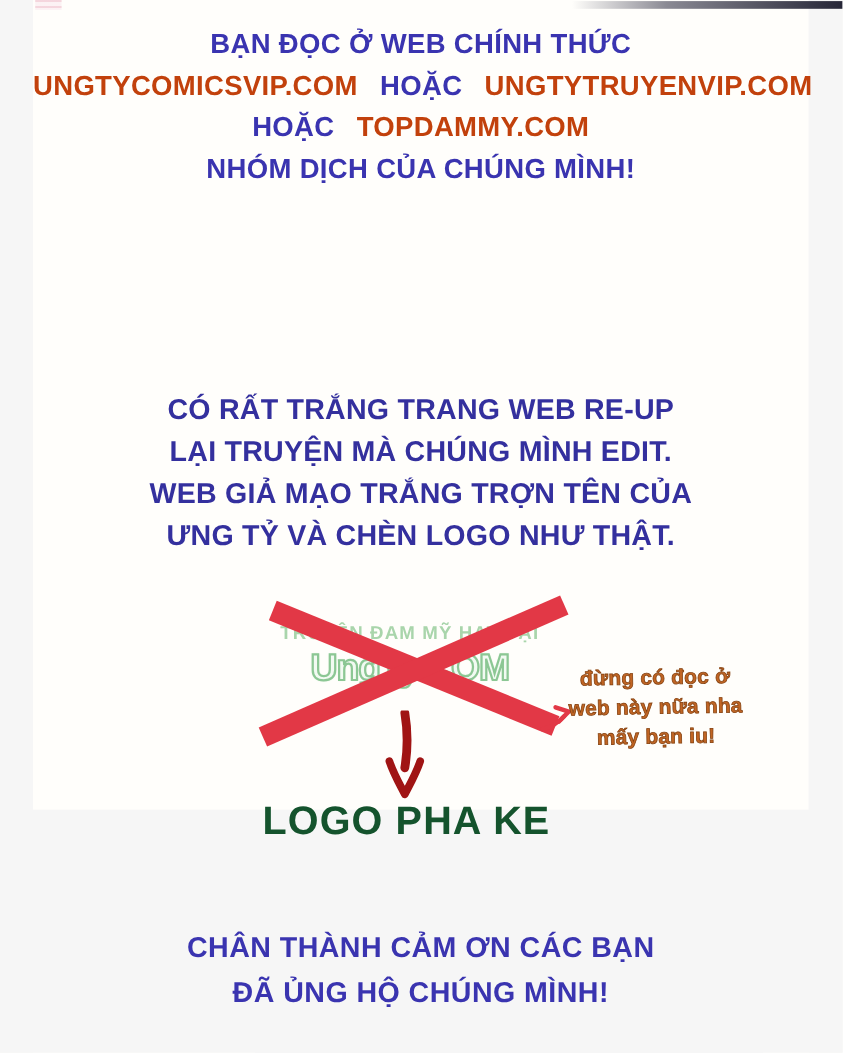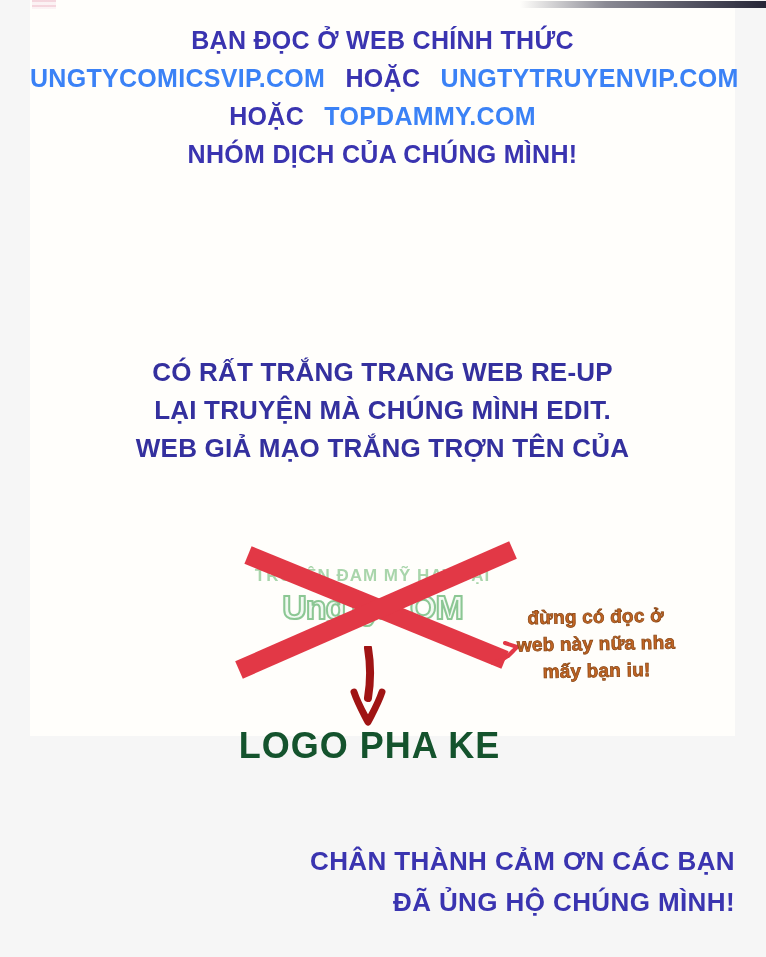--- a/index.html
+++ b/index.html
@@ -37,25 +37,25 @@
     background: linear-gradient(to right, rgba(42,42,62,0) 0%, rgba(42,42,62,.55) 35%, #262637 100%);
   }
 
   .block { position: absolute; left: 0; width: 705px; text-align: center; font-weight: 700; }
   .line { white-space: nowrap; }
   .line .sep + .sep { margin-left: 13px; }
 
   .intro { top: 21px; font-size: 25px; line-height: 38px; letter-spacing: .3px; }
   .warn1 { top: 247px; font-size: 26px; line-height: 43px; letter-spacing: .4px; }
   .warn2 { top: 353px; font-size: 26px; line-height: 38px; letter-spacing: .2px; }
-  .outro { top: 841px; font-size: 26px; line-height: 41px; letter-spacing: .4px; text-align: right; }
+  .outro { top: 841px; font-size: 26px; line-height: 41px; letter-spacing: .4px; }
 
   .c-blue { color: #3a34b0; }
   .c-navy { color: #34309e; }
-  .c-red  { color: #3b82f6; }
+  .c-red  { color: #c2410c; }
 
   
   .fake-domain {
     position: relative;
     color: #776a38;
     padding: 0 2px;
   }
   .fake-domain::after {
     content: "";
     position: absolute;
@@ -135,20 +135,21 @@
         <span class="sep c-red">TOPDAMMY.COM</span>
       </div>
       <div class="line c-blue">NHÓM DỊCH CỦA CHÚNG MÌNH!</div>
     </div>
 
 
     <div class="block warn2 c-navy">
       <div class="line">CÓ RẤT TRẮNG TRANG WEB RE-UP</div>
       <div class="line">LẠI TRUYỆN MÀ CHÚNG MÌNH EDIT.</div>
       <div class="line">WEB GIẢ MẠO TRẮNG TRỢN TÊN CỦA</div>
+      <div class="line">ƯNG TỶ VÀ CHÈN LOGO NHƯ THẬT.</div>
     </div>
 
     <div class="fake-logo">
       <div class="tagline">TRUYỆN ĐAM MỸ HAY TẠI</div>
       <div class="brand">UngTy.COM</div>
     </div>
 
     <svg class="x-mark" width="330" height="150" viewBox="0 0 330 150">
       <line x1="55" y1="20" x2="312" y2="125" stroke="#e23846" stroke-width="19"></line>
       <line x1="320" y1="15" x2="46" y2="135" stroke="#e23846" stroke-width="19"></line>

